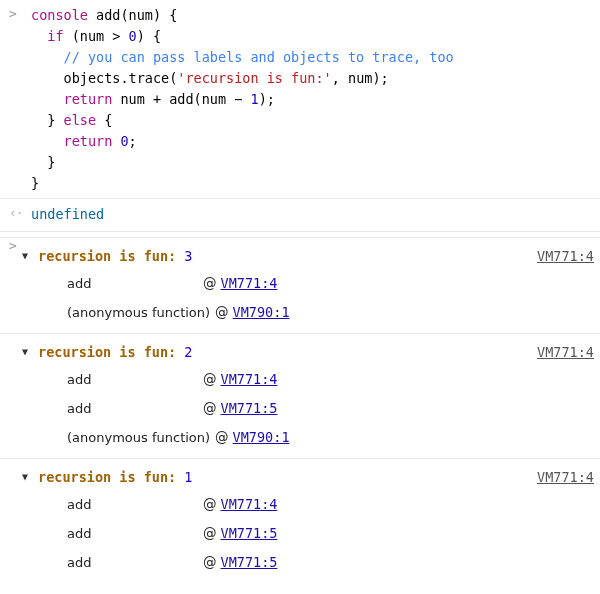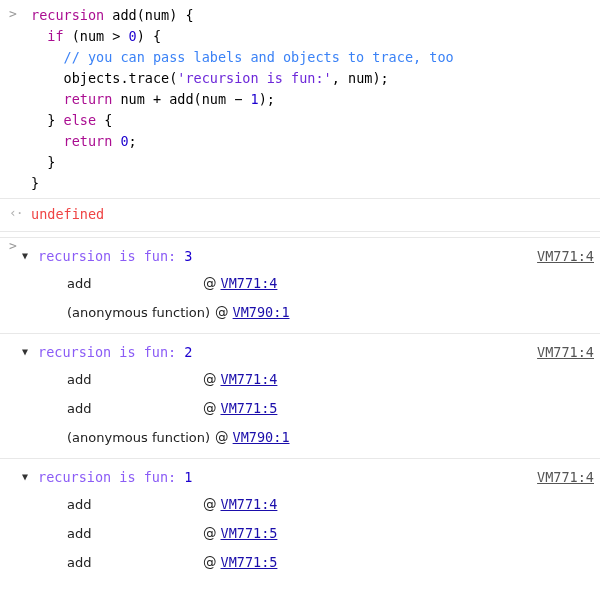--- a/index.html
+++ b/index.html
@@ -51,30 +51,30 @@
     margin: 0;
     padding: 0 0 0 31px;
     font-family: "DejaVu Sans Mono", "Liberation Mono", monospace;
     font-size: 13.5px;
     line-height: 21px;
     white-space: pre;
     color: #000000;
   }
   .kw  { color: #aa0d91; }        
   .num { color: #1c00cf; }        
-  .str { color: #6d28d9; }        
+  .str { color: #b91c1c; }        
   .com { color: #3b82f6; }        
 
   
   .line {
     padding: 3px 0 3px 31px;
     line-height: 21px;
     white-space: pre;
   }
-  .line.undefined-val { color: #ef4444; }
+  .line.undefined-val { color: #0369a1; }
 
   
   .trace-group {
     border-bottom: 1px solid #e8e8e8;
     padding: 5px 0 6px 0;
     position: relative;
   }
   .trace-group.last { border-bottom: none; }
 
   .trace-header {
@@ -87,21 +87,21 @@
     position: absolute;
     left: 22px;
     top: 2px;
     width: 12px;
     height: 22px;
     line-height: 22px;
     font-size: 10px;
     color: #333333;
     user-select: none;
   }
-  .trace-title { color: #8b5cf6; }
+  .trace-title { color: #a16207; font-weight: bold; }
   .trace-value { color: #1c00cf; }
 
   .trace-origin {
     position: absolute;
     right: 6px;
     top: 2px;
     line-height: 22px;
     color: #555555;
     text-decoration: underline;
     font-size: 13.5px;
@@ -144,21 +144,21 @@
     font-size: 13.5px;
   }
 </style>
 </head>
 <body>
 
 <div class="console">
 
   <div class="code-block">
     <span class="gutter">&gt;</span>
-    <pre class="code"><span class="kw">recursion </span><span>add(num) {</span>
+    <pre class="code"><span class="kw">console </span><span>add(num) {</span>
 <span>  </span><span class="kw">if</span><span> (num &gt; </span><span class="num">0</span><span>) {</span>
 <span>    </span><span class="com">// you can pass labels and objects to trace, too</span>
 <span>    objects.trace(</span><span class="str">'recursion is fun:'</span><span>, num);</span>
 <span>    </span><span class="kw">return</span><span> num + add(num </span><span>−</span><span> </span><span class="num">1</span><span>);</span>
 <span>  } </span><span class="kw">else</span><span> {</span>
 <span>    </span><span class="kw">return</span><span> </span><span class="num">0</span><span>;</span>
 <span>  }</span>
 <span>}</span></pre>
   </div>
 

